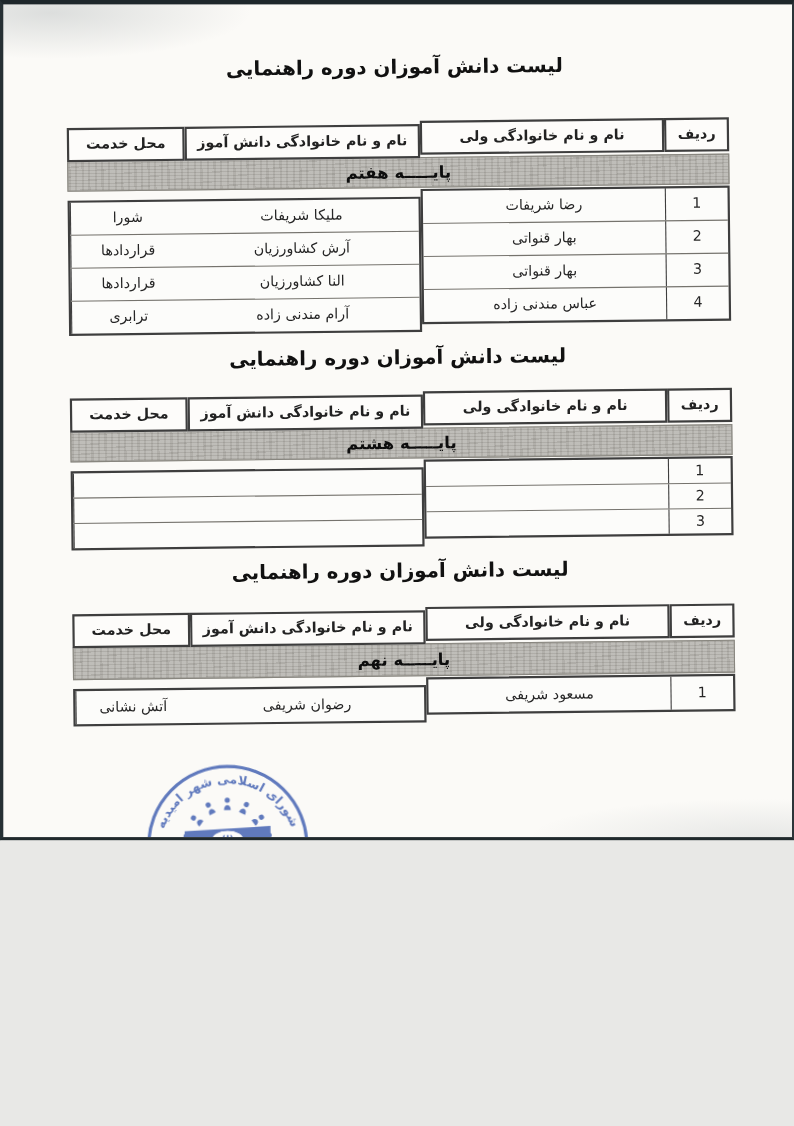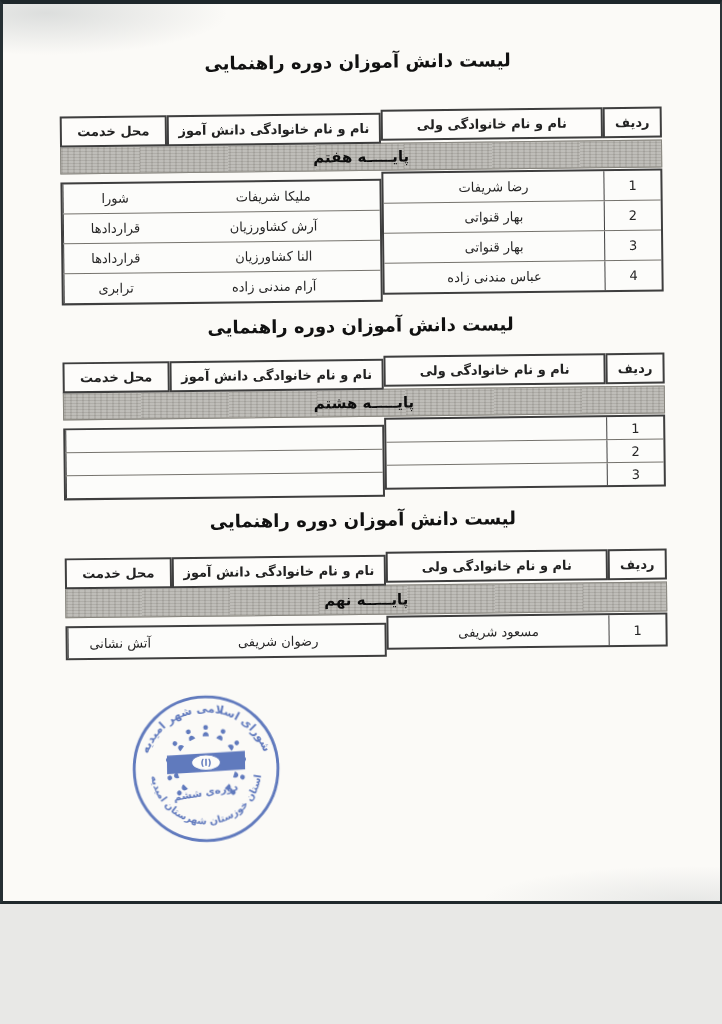--- a/index.html
+++ b/index.html
@@ -1,18 +1,18 @@
 <!DOCTYPE html>
 <html lang="fa" dir="rtl"><head>
 <meta charset="utf-8">
 <style>
   html,body{margin:0;padding:0;background:#e8e8e6;}
   .scan{
     position:relative;
-    width:722px;height:904px;
+    width:722px;height:764px;
     margin:0 auto;
     box-sizing:border-box;
     background:
       radial-gradient(ellipse 260px 60px at 6% 1%, rgba(110,122,128,.22), transparent 70%),
       radial-gradient(ellipse 300px 50px at 96% 100%, rgba(110,122,128,.14), transparent 70%),
       #fbfaf7;
     border-top:4px solid #1e272b;
     border-left:3px solid #263034;
     border-right:2px solid #2c3539;
     border-bottom:3px solid #20292c;

